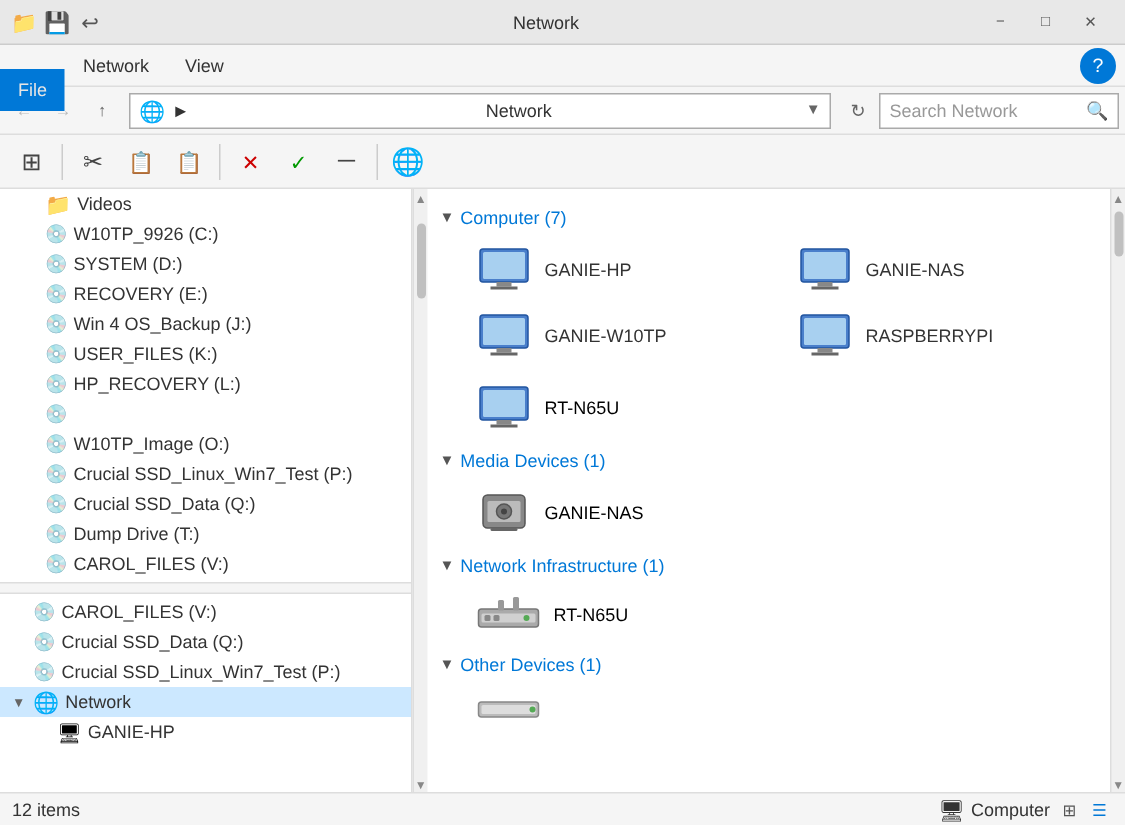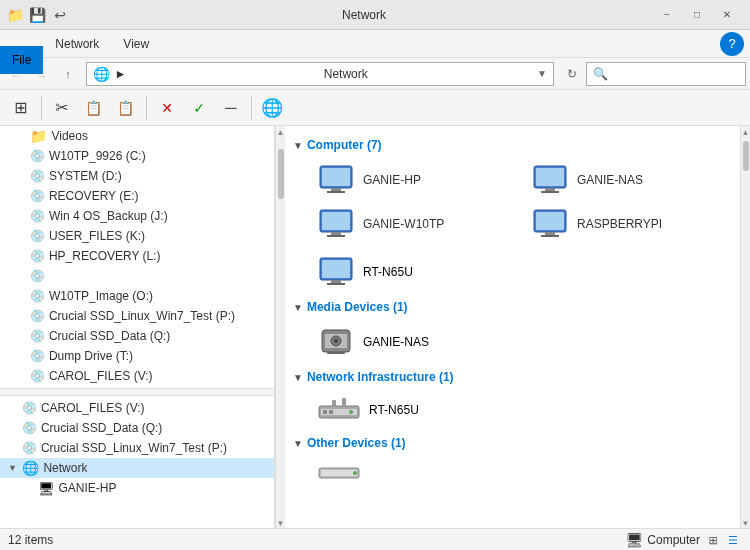--- a/index.html
+++ b/index.html
@@ -23,21 +23,21 @@
     
     .menu-bar {
       height: 28px;
       background: #f5f5f5;
       display: flex;
       align-items: center;
       border-bottom: 1px solid #ddd;
     }
     .file-btn {
       background: #0078d7;
-      color: #000000;
+      color: #e5e5e5;
       padding: 4px 12px;
       font-size: 12px;
       height: 28px;
       display: flex;
       align-items: center;
       cursor: pointer;
       margin-top: 32px;
     }
     .menu-item {
       padding: 4px 12px;
@@ -145,21 +145,21 @@
     .section-header {
       display: flex;
       align-items: center;
       padding: 4px 0 4px 0;
       cursor: pointer;
       font-size: 12px;
       color: #333;
       font-weight: normal;
     }
     .section-arrow { font-size: 10px; color: #555; margin-right: 4px; }
-    .section-label { color: #0078d7; font-weight: bold; }
+    .section-label { color: #0078d7; font-weight: normal; }
 
     .icon-grid {
       display: grid;
       grid-template-columns: repeat(2, 210px);
       gap: 4px;
       padding: 4px 0 4px 16px;
     }
     .icon-item {
       display: flex;
       align-items: center;
@@ -241,20 +241,21 @@
   <div class="nav-btn disabled">→</div>
   <div class="nav-btn">↑</div>
   <div class="address-bar">
     <span class="address-bar-icon">🌐</span>
     <span class="address-text">►</span>
     <span class="address-text">Network</span>
     <span class="address-dropdown">▼</span>
   </div>
   <div class="refresh-btn">↻</div>
   <div class="search-box">
+    <span class="search-text">Search Network</span>
     <span class="search-icon">🔍</span>
   </div>
 </div>
 
 <div class="action-toolbar">
 
   <div class="action-btn" style="font-size:16px;">⊞</div>
   <div class="action-separator"></div>
 
   <div class="action-btn" style="font-size:16px;">✂</div>

